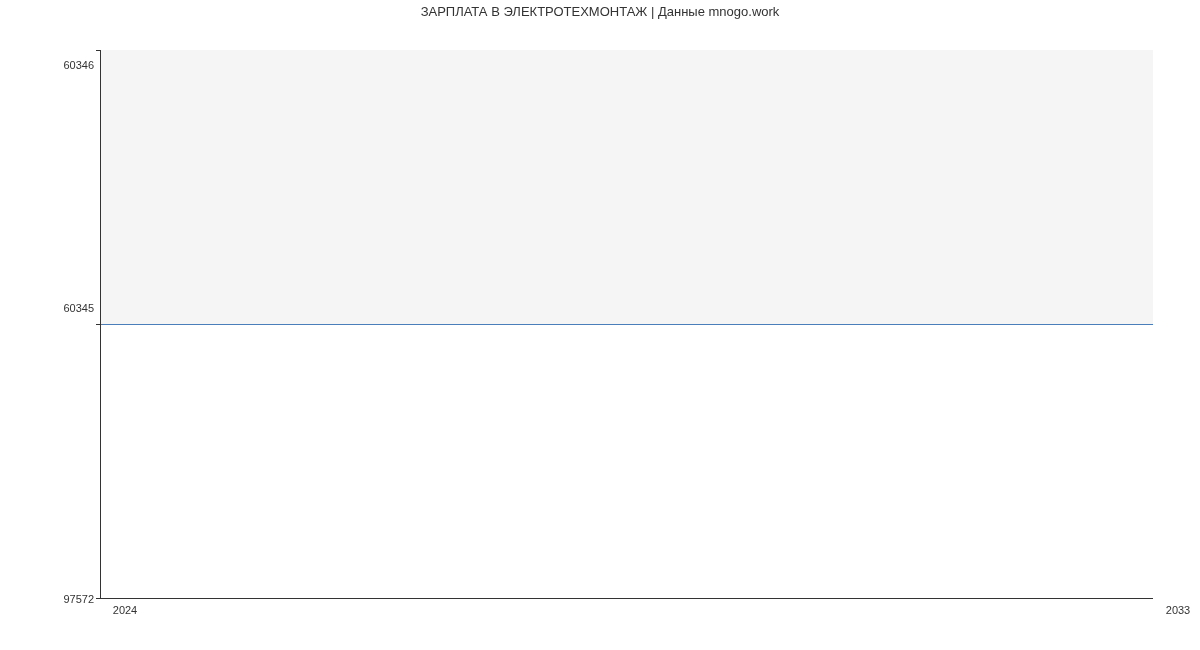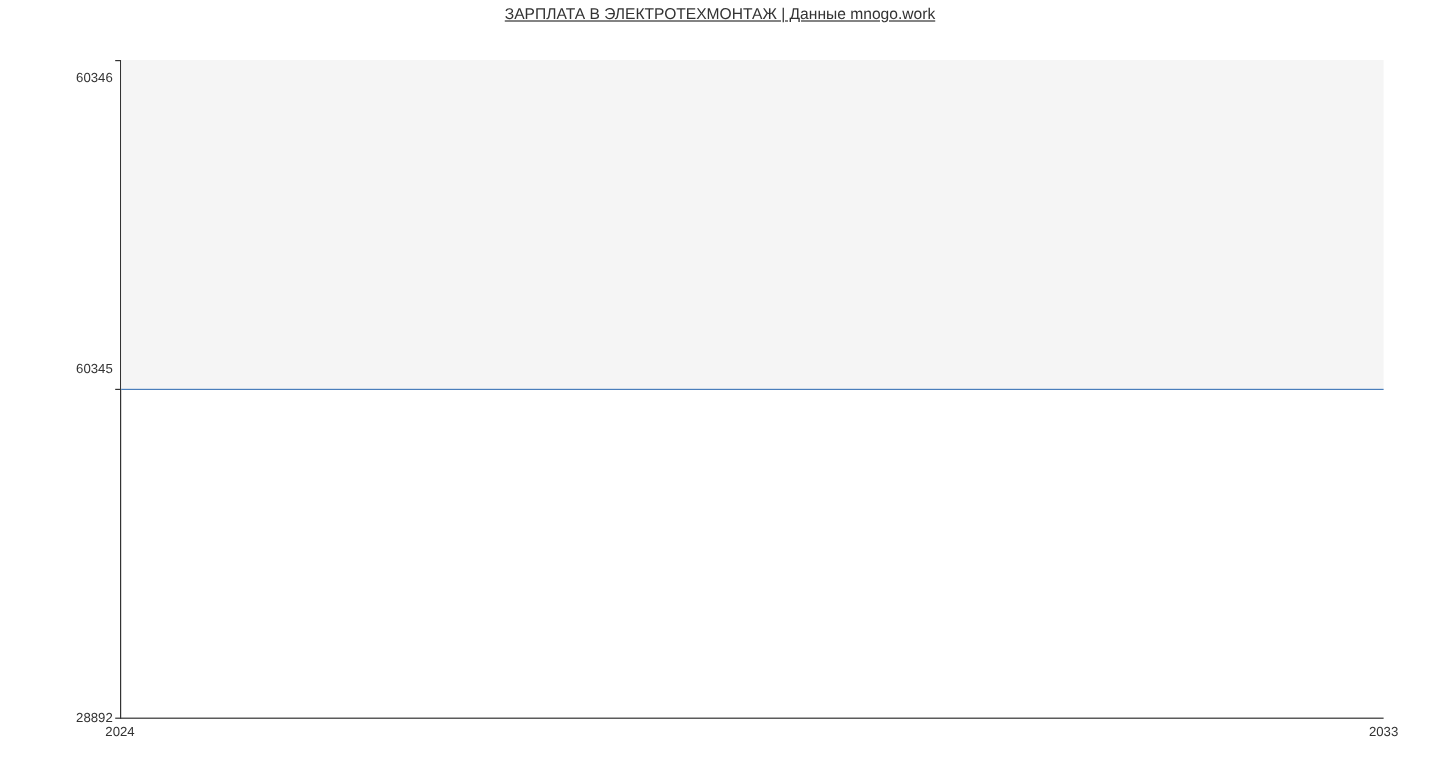--- a/index.html
+++ b/index.html
@@ -17,21 +17,20 @@
     height: 620px;
   }
   .title {
     position: absolute;
     top: 4px;
     left: 0;
     width: 100%;
     text-align: center;
     font-size: 13px;
     color: #333;
-    text-decoration: underline;
   }
   .plot-area {
     position: absolute;
     left: 100px;
     top: 50px;
     width: 1053px;
     height: 549px;
     border-left: 1px solid #333;
     border-bottom: 1px solid #333;
     box-sizing: border-box;
@@ -58,20 +57,21 @@
     color: #333;
     transform: translateY(-50%);
     white-space: nowrap;
   }
   .x-tick-label {
     position: absolute;
     top: 604px;
     font-size: 11px;
     color: #333;
     transform: translateX(-50%);
+    margin-left: 25px;
   }
   .data-line {
     position: absolute;
     left: 0;
     width: 100%;
     height: 0;
     border-top: 1px solid #4a7ebb;
   }
 </style>
 </head>
@@ -79,21 +79,21 @@
 
 <div class="chart-wrap">
   <div class="title">ЗАРПЛАТА В ЭЛЕКТРОТЕХМОНТАЖ | Данные mnogo.work</div>
 
   <div class="y-tick" style="top:50px"></div>
   <div class="y-tick" style="top:324px"></div>
   <div class="y-tick" style="top:598px"></div>
 
   <div class="y-tick-label" style="top:65px">60346</div>
   <div class="y-tick-label" style="top:308px">60345</div>
-  <div class="y-tick-label" style="top:599px">28892</div>
+  <div class="y-tick-label" style="top:599px">97572</div>
 
   <div class="x-tick-label" style="left:100px">2024</div>
   <div class="x-tick-label" style="left:1153px">2033</div>
 
   <div class="plot-area">
     <div class="shade" style="height:274px"></div>
     <div class="data-line" style="top:274px"></div>
   </div>
 </div>
 

